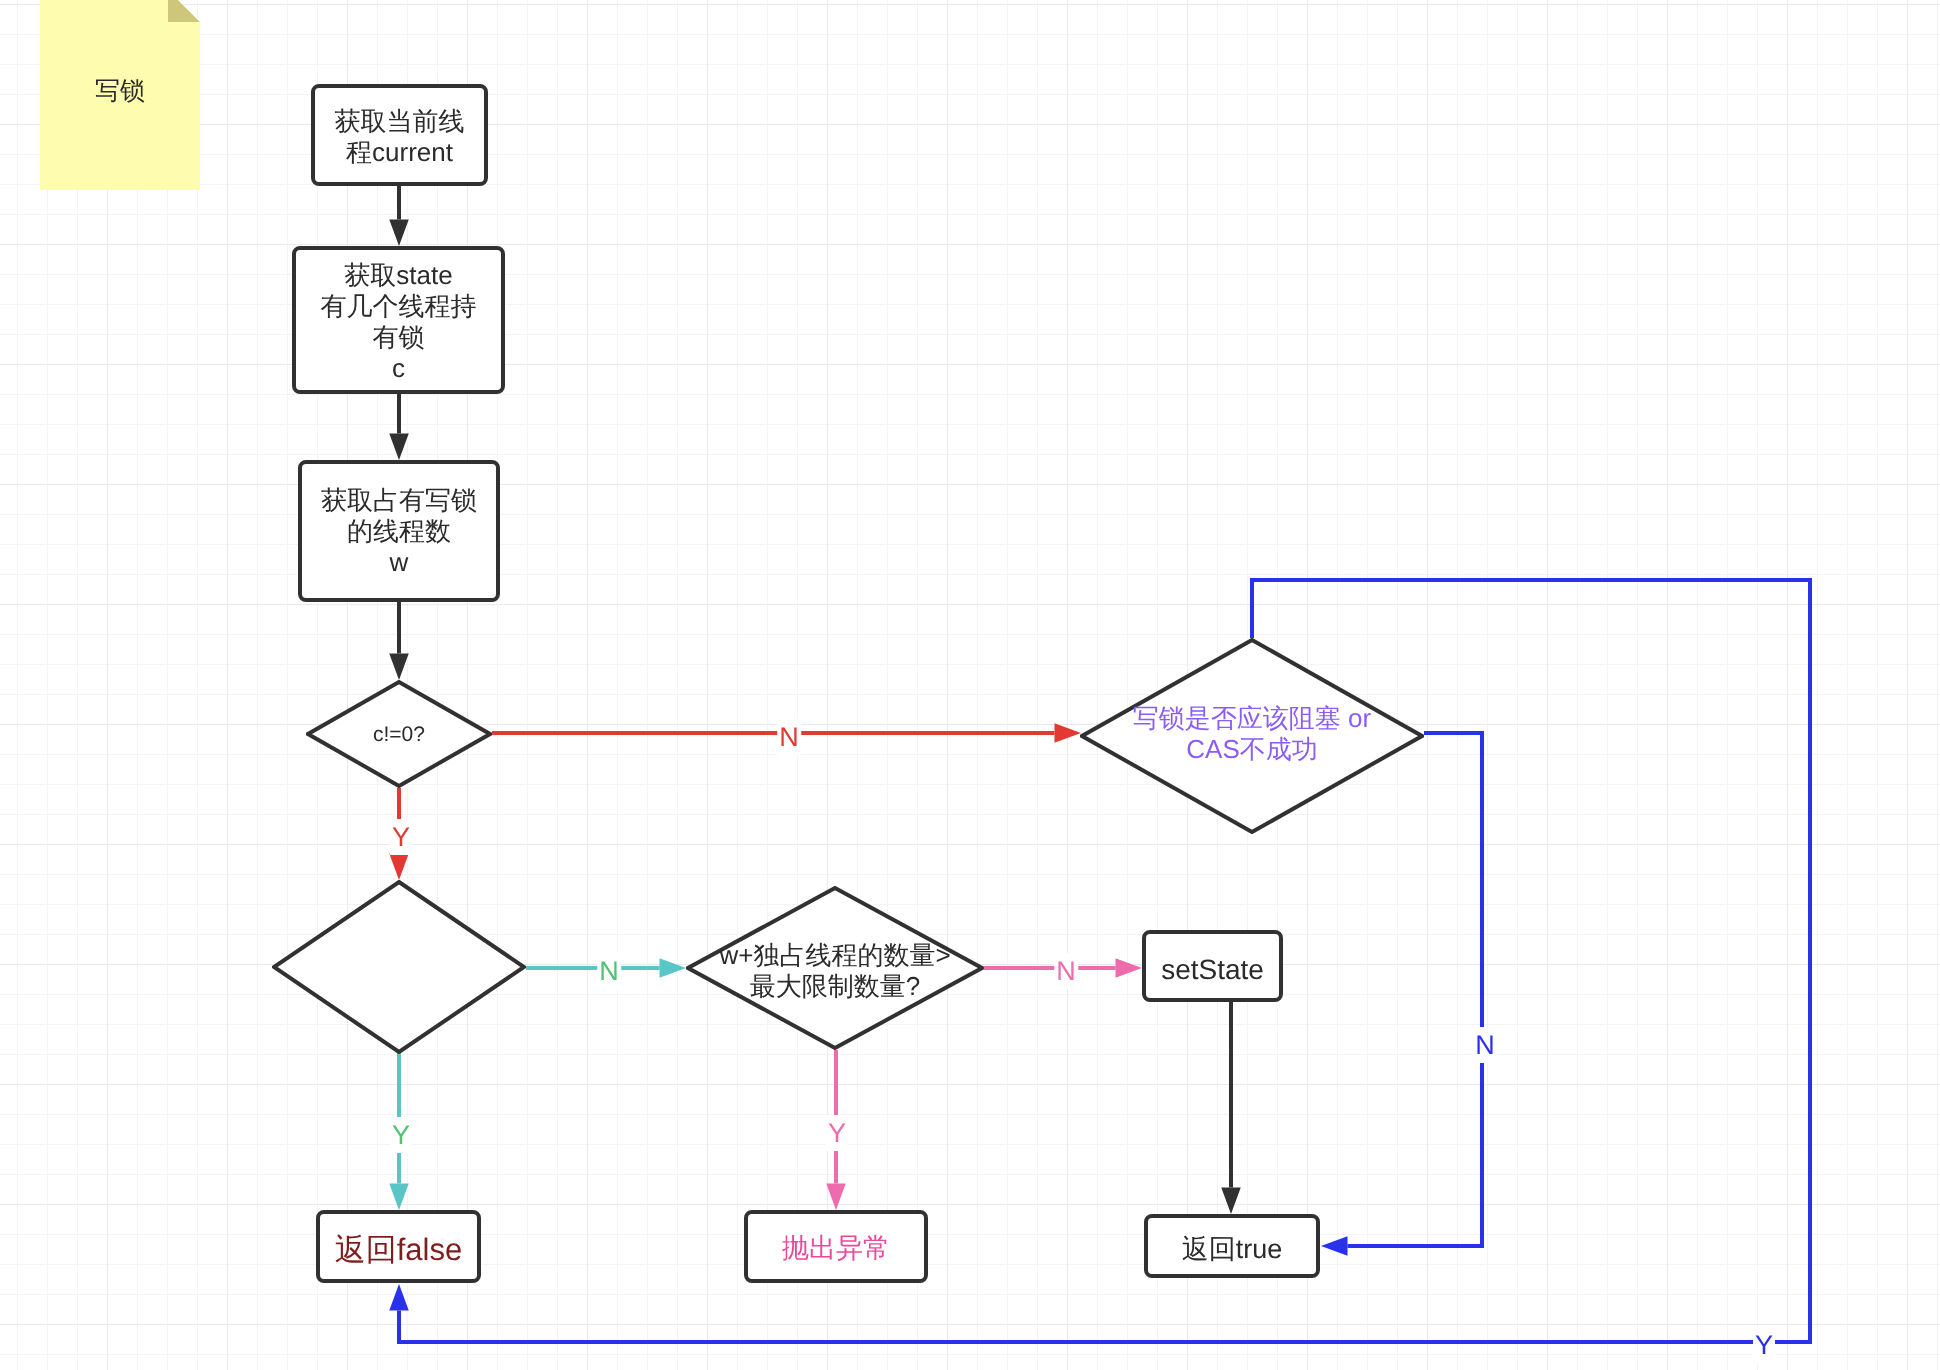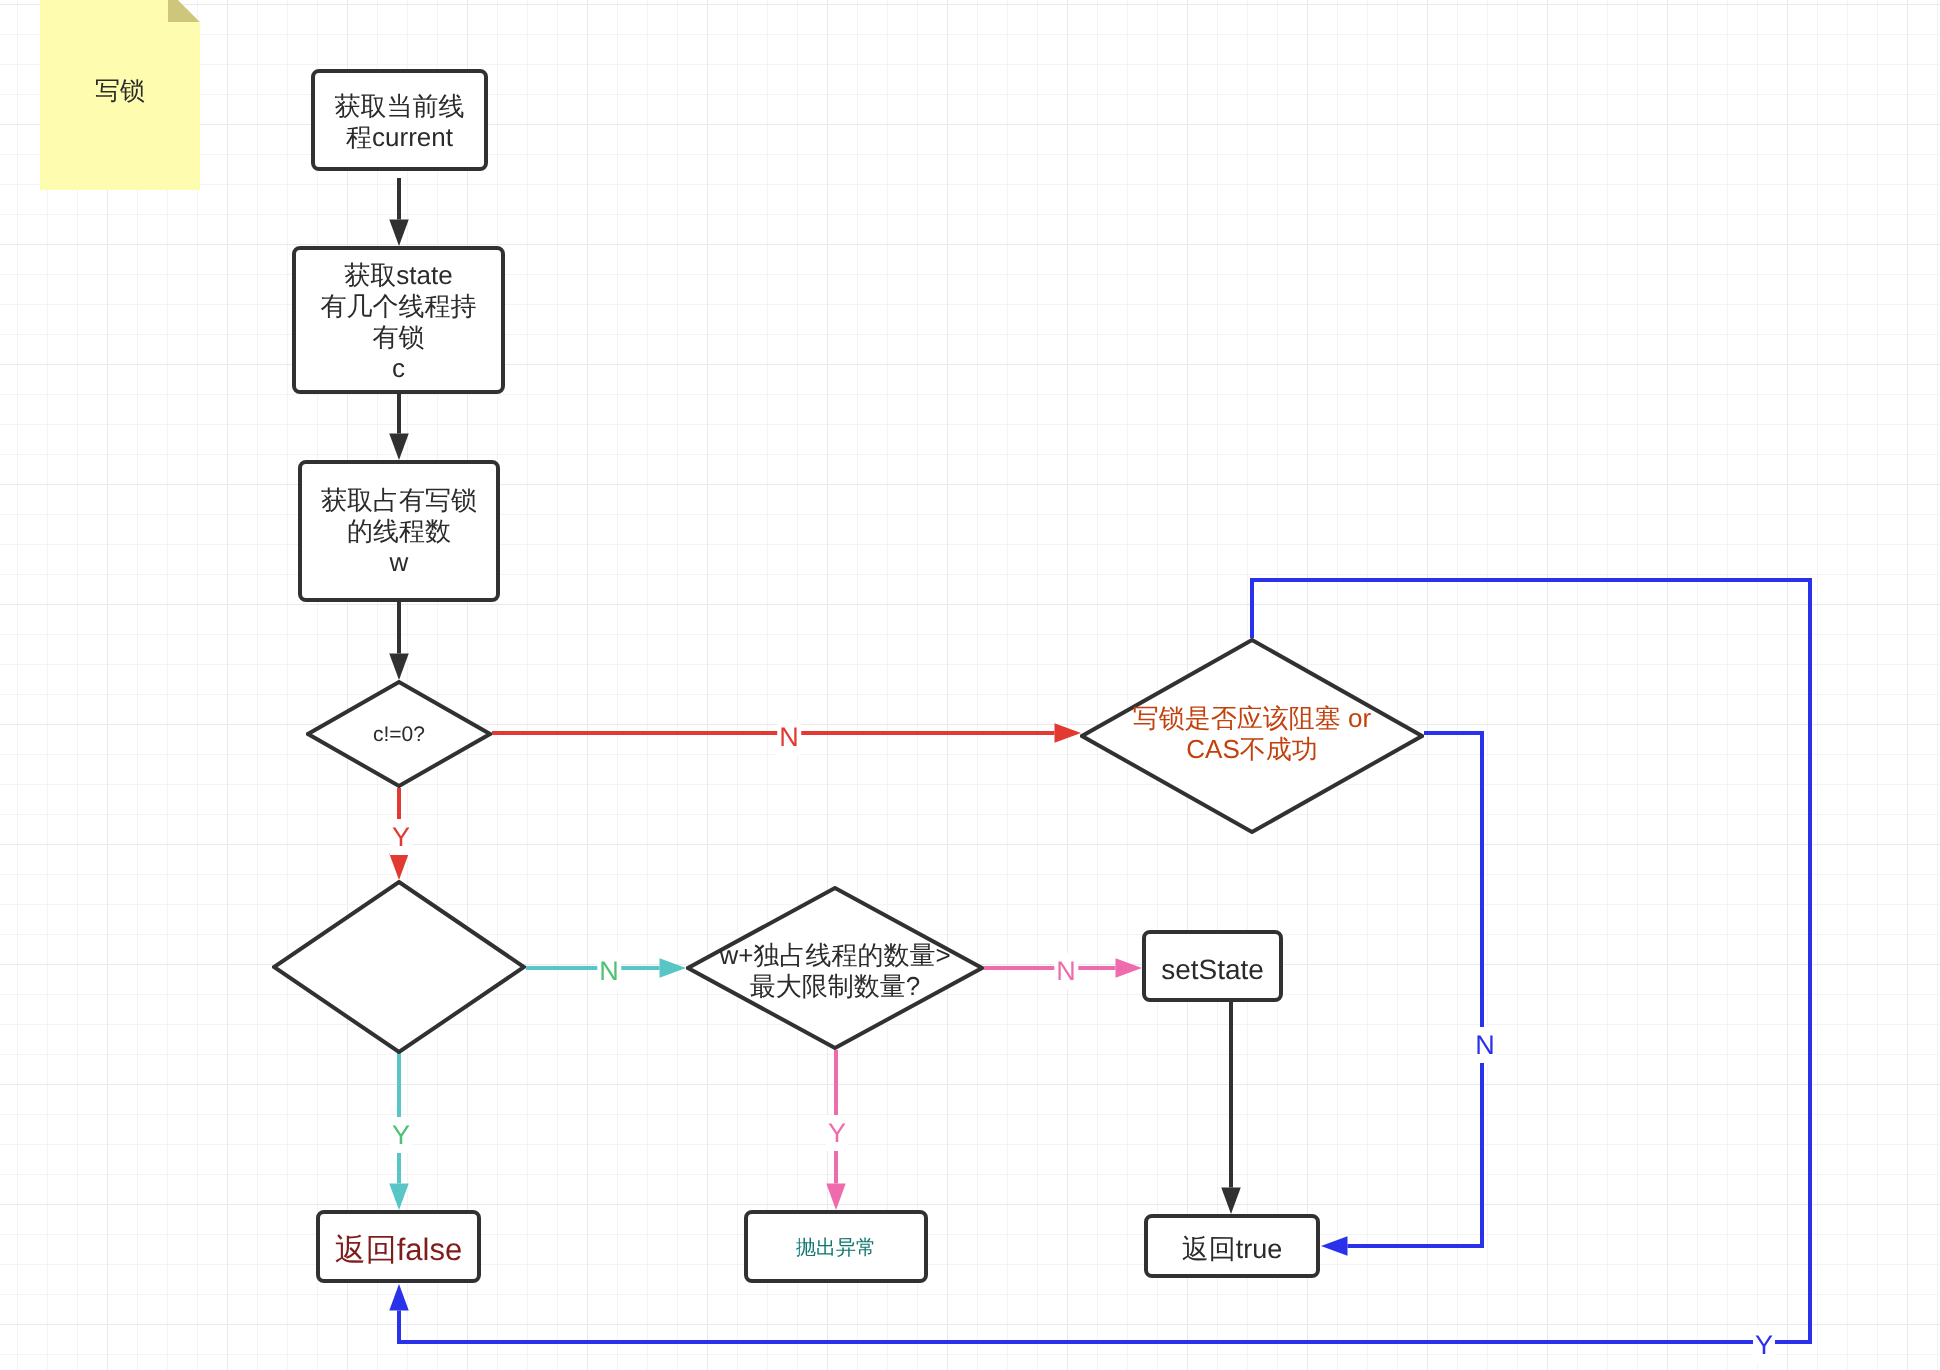--- a/index.html
+++ b/index.html
@@ -55,21 +55,21 @@
       <path d="M 836 1050 L 836 1183.5" fill="none" stroke="#ee6cae" stroke-width="4" stroke-linecap="butt" stroke-linejoin="miter"></path>
       <polygon points="836,1210 826.25,1183.5 845.75,1183.5" fill="#ee6cae"></polygon>
       <path d="M 1231 1002 L 1231 1187.5" fill="none" stroke="#313131" stroke-width="4" stroke-linecap="butt" stroke-linejoin="miter"></path>
       <polygon points="1231,1214 1221.25,1187.5 1240.75,1187.5" fill="#313131"></polygon>
       <path d="M 1424 733 L 1482 733 L 1482 1246 L 1347.5 1246" fill="none" stroke="#2a31ea" stroke-width="4" stroke-linecap="butt" stroke-linejoin="miter"></path>
       <polygon points="1321,1246 1347.5,1236.25 1347.5,1255.75" fill="#2a31ea"></polygon>
       <path d="M 1252 638 L 1252 580 L 1810 580 L 1810 1342 L 399 1342 L 399 1310.5" fill="none" stroke="#2a31ea" stroke-width="4" stroke-linecap="butt" stroke-linejoin="miter"></path>
       <polygon points="399,1284 408.75,1310.5 389.25,1310.5" fill="#2a31ea"></polygon>
     </svg>
   <div id="shapes">
-      <div class="node rbox" style="left: 311px; top: 69px; width: 177px; height: 102px; border-color: rgb(49, 49, 49); background: rgb(255, 255, 255);">
+      <div class="node rbox" style="left: 311px; top: 84px; width: 177px; height: 102px; border-color: rgb(49, 49, 49); background: rgb(255, 255, 255);">
         <div class="lbl" style="font-size: 26px; color: rgb(43, 43, 43); transform: translate(0px, 2px);">获取当前线
 程current</div>
       </div>
       <div class="node rbox" style="left: 292px; top: 246px; width: 213px; height: 148px; border-color: rgb(49, 49, 49); background: rgb(255, 255, 255);">
         <div class="lbl" style="font-size: 26px; color: rgb(43, 43, 43); transform: translate(0px, 2px);">获取state
 有几个线程持
 有锁
 c</div>
       </div>
       <div class="node rbox" style="left: 298px; top: 460px; width: 202px; height: 142px; border-color: rgb(49, 49, 49); background: rgb(255, 255, 255);">
@@ -92,31 +92,31 @@
         <svg width="298" height="164" style="position: absolute; left: 0px; top: 0px;">
           <polygon points="149,2 296,82 149,162 2,82" fill="#ffffff" stroke="#313131" stroke-width="4" stroke-linejoin="miter"></polygon>
         </svg>
         <div class="lbl" style="font-size: 26px; color: rgb(43, 43, 43); top: 50%; transform: translate(-50%, -50%) translate(0px, 3px);">w+独占线程的数量&gt;
 最大限制数量?</div>
       </div>
       <div class="node dia" style="left: 1080px; top: 638px; width: 344px; height: 196px;">
         <svg width="344" height="196" style="position: absolute; left: 0px; top: 0px;">
           <polygon points="172,2 342,98 172,194 2,98" fill="#ffffff" stroke="#313131" stroke-width="4" stroke-linejoin="miter"></polygon>
         </svg>
-        <div class="lbl" style="font-size: 26px; color: #c2410c; top: 50%; transform: translate(-50%, -50%) translate(0px, -2px);">写锁是否应该阻塞 or
+        <div class="lbl" style="font-size: 26px; color: #8b5cf6; top: 50%; transform: translate(-50%, -50%) translate(0px, -2px);">写锁是否应该阻塞 or
 CAS不成功</div>
       </div>
       <div class="node rbox" style="left: 1142px; top: 930px; width: 141px; height: 72px; border-color: rgb(49, 49, 49); background: rgb(255, 255, 255);">
         <div class="lbl" style="font-size: 28px; color: rgb(43, 43, 43); transform: translate(0px, 3px);">setState</div>
       </div>
       <div class="node rbox" style="left: 316px; top: 1210px; width: 165px; height: 73px; border-color: rgb(49, 49, 49); background: rgb(255, 255, 255);">
         <div class="lbl" style="font-size: 31px; color: #7f1d1d; transform: translate(0px, 3px);">返回false</div>
       </div>
       <div class="node rbox" style="left: 744px; top: 1210px; width: 184px; height: 73px; border-color: rgb(49, 49, 49); background: rgb(255, 255, 255);">
-        <div class="lbl" style="font-size: 20px; color: #0f766e; transform: translate(0px, 2px);">抛出异常</div>
+        <div class="lbl" style="font-size: 27px; color: #ec4899; transform: translate(0px, 2px);">抛出异常</div>
       </div>
       <div class="node rbox" style="left: 1144px; top: 1214px; width: 176px; height: 64px; border-color: rgb(49, 49, 49); background: rgb(255, 255, 255);">
         <div class="lbl" style="font-size: 27px; color: rgb(43, 43, 43); transform: translate(0px, 3px);">返回true</div>
       </div>
     </div>
   <div id="elabels">
       <div class="elbl" style="left: 789px; top: 737px; color: rgb(226, 58, 50);">N</div>
       <div class="elbl" style="left: 401px; top: 837px; color: rgb(226, 58, 50);">Y</div>
       <div class="elbl" style="left: 609px; top: 971px; color: rgb(79, 194, 115);">N</div>
       <div class="elbl" style="left: 401px; top: 1135px; color: rgb(79, 194, 115);">Y</div>

